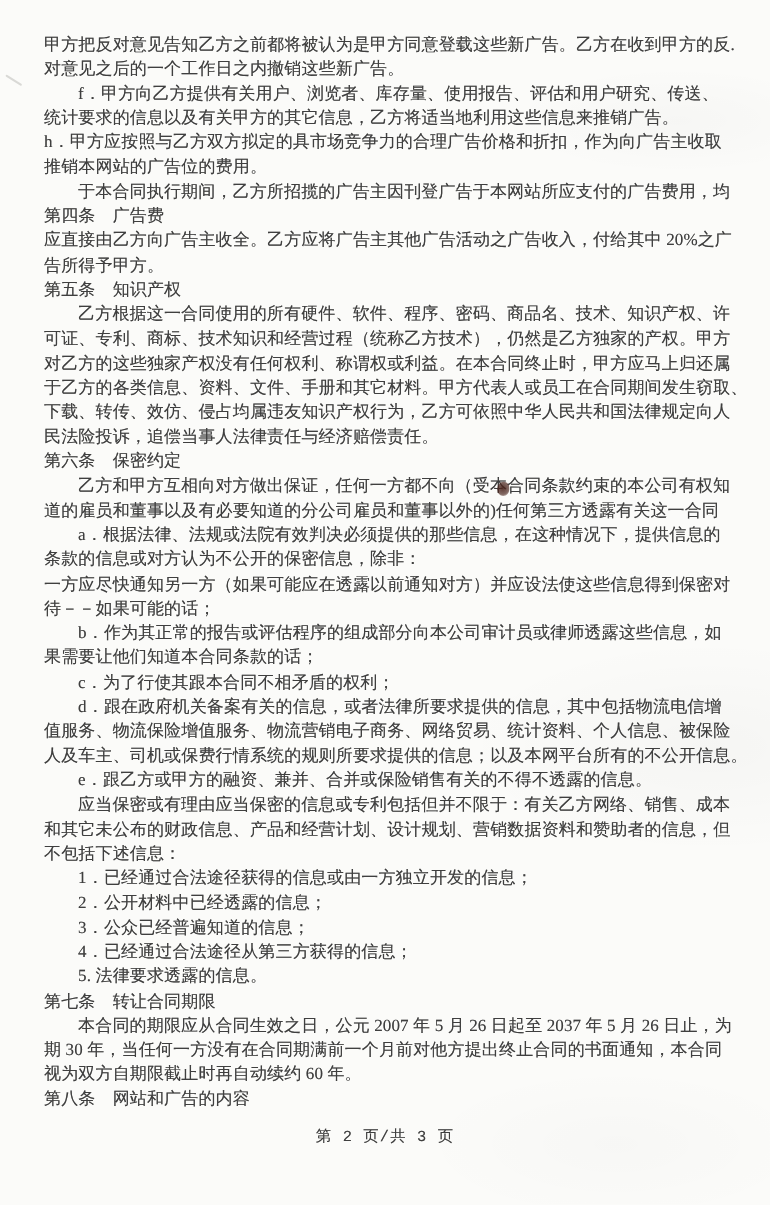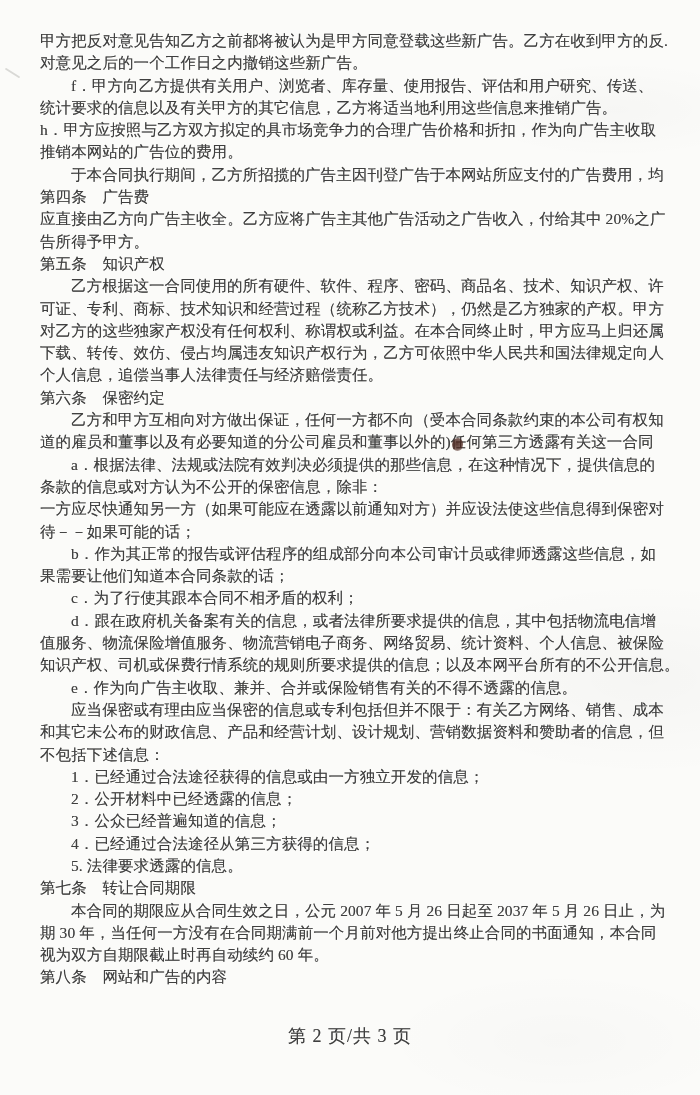--- a/index.html
+++ b/index.html
@@ -44,24 +44,25 @@
     white-space: nowrap;
     letter-spacing: 0.1px;
   }
   .body-text p.indent-2 { text-indent: 2em; }
   .page-footer {
     position: absolute;
     left: 0;
     right: 0;
     top: 1024px;
     text-align: center;
-    font-size: 18px;
+    font-size: 14px;
     color: var(--ink);
     text-shadow: 0 0 0.5px rgba(70,70,70,0.5);
     letter-spacing: 1px;
+    font-family: Liberation Mono, monospace;
   }
   .ink-blot {
     position: absolute;
     left: 452px;
     top: 438px;
     width: 11px;
     height: 13px;
     border-radius: 55% 45% 50% 50%;
     background: radial-gradient(circle at 45% 45%, var(--blot) 0%, rgba(74,36,28,0.75) 60%, rgba(74,36,28,0) 100%);
     opacity: 0.9;
@@ -90,36 +91,37 @@
       <p class="line">h．甲方应按照与乙方双方拟定的具市场竞争力的合理广告价格和折扣，作为向广告主收取</p>
       <p class="line">推销本网站的广告位的费用。</p>
       <p class="line indent-2">于本合同执行期间，乙方所招揽的广告主因刊登广告于本网站所应支付的广告费用，均</p>
       <p class="line">第四条　广告费</p>
       <p class="line">应直接由乙方向广告主收全。乙方应将广告主其他广告活动之广告收入，付给其中 20%之广</p>
       <p class="line">告所得予甲方。</p>
       <p class="line">第五条　知识产权</p>
       <p class="line indent-2">乙方根据这一合同使用的所有硬件、软件、程序、密码、商品名、技术、知识产权、许</p>
       <p class="line">可证、专利、商标、技术知识和经营过程（统称乙方技术），仍然是乙方独家的产权。甲方</p>
       <p class="line">对乙方的这些独家产权没有任何权利、称谓权或利益。在本合同终止时，甲方应马上归还属</p>
+      <p class="line">于乙方的各类信息、资料、文件、手册和其它材料。甲方代表人或员工在合同期间发生窃取、</p>
       <p class="line">下载、转传、效仿、侵占均属违友知识产权行为，乙方可依照中华人民共和国法律规定向人</p>
-      <p class="line">个人信息，追偿当事人法律责任与经济赔偿责任。</p>
+      <p class="line">民法险投诉，追偿当事人法律责任与经济赔偿责任。</p>
       <p class="line">第六条　保密约定</p>
       <p class="line indent-2">乙方和甲方互相向对方做出保证，任何一方都不向（受本合同条款约束的本公司有权知</p>
       <p class="line">道的雇员和董事以及有必要知道的分公司雇员和董事以外的)任何第三方透露有关这一合同</p>
       <p class="line indent-2">a．根据法律、法规或法院有效判决必须提供的那些信息，在这种情况下，提供信息的</p>
       <p class="line">条款的信息或对方认为不公开的保密信息，除非：</p>
       <p class="line">一方应尽快通知另一方（如果可能应在透露以前通知对方）并应设法使这些信息得到保密对</p>
       <p class="line">待－－如果可能的话；</p>
       <p class="line indent-2">b．作为其正常的报告或评估程序的组成部分向本公司审计员或律师透露这些信息，如</p>
       <p class="line">果需要让他们知道本合同条款的话；</p>
       <p class="line indent-2">c．为了行使其跟本合同不相矛盾的权利；</p>
       <p class="line indent-2">d．跟在政府机关备案有关的信息，或者法律所要求提供的信息，其中包括物流电信增</p>
       <p class="line">值服务、物流保险增值服务、物流营销电子商务、网络贸易、统计资料、个人信息、被保险</p>
-      <p class="line">知识产权、司机或保费行情系统的规则所要求提供的信息；以及本网平台所有的不公开信息。</p>
-      <p class="line indent-2">e．作为向广告主收取、兼并、合并或保险销售有关的不得不透露的信息。</p>
+      <p class="line">人及车主、司机或保费行情系统的规则所要求提供的信息；以及本网平台所有的不公开信息。</p>
+      <p class="line indent-2">e．跟乙方或甲方的融资、兼并、合并或保险销售有关的不得不透露的信息。</p>
       <p class="line indent-2">应当保密或有理由应当保密的信息或专利包括但并不限于：有关乙方网络、销售、成本</p>
       <p class="line">和其它未公布的财政信息、产品和经营计划、设计规划、营销数据资料和赞助者的信息，但</p>
       <p class="line">不包括下述信息：</p>
       <p class="line indent-2">1．已经通过合法途径获得的信息或由一方独立开发的信息；</p>
       <p class="line indent-2">2．公开材料中已经透露的信息；</p>
       <p class="line indent-2">3．公众已经普遍知道的信息；</p>
       <p class="line indent-2">4．已经通过合法途径从第三方获得的信息；</p>
       <p class="line indent-2">5. 法律要求透露的信息。</p>
       <p class="line">第七条　转让合同期限</p>
       <p class="line indent-2">本合同的期限应从合同生效之日，公元 2007 年 5 月 26 日起至 2037 年 5 月 26 日止，为</p>

